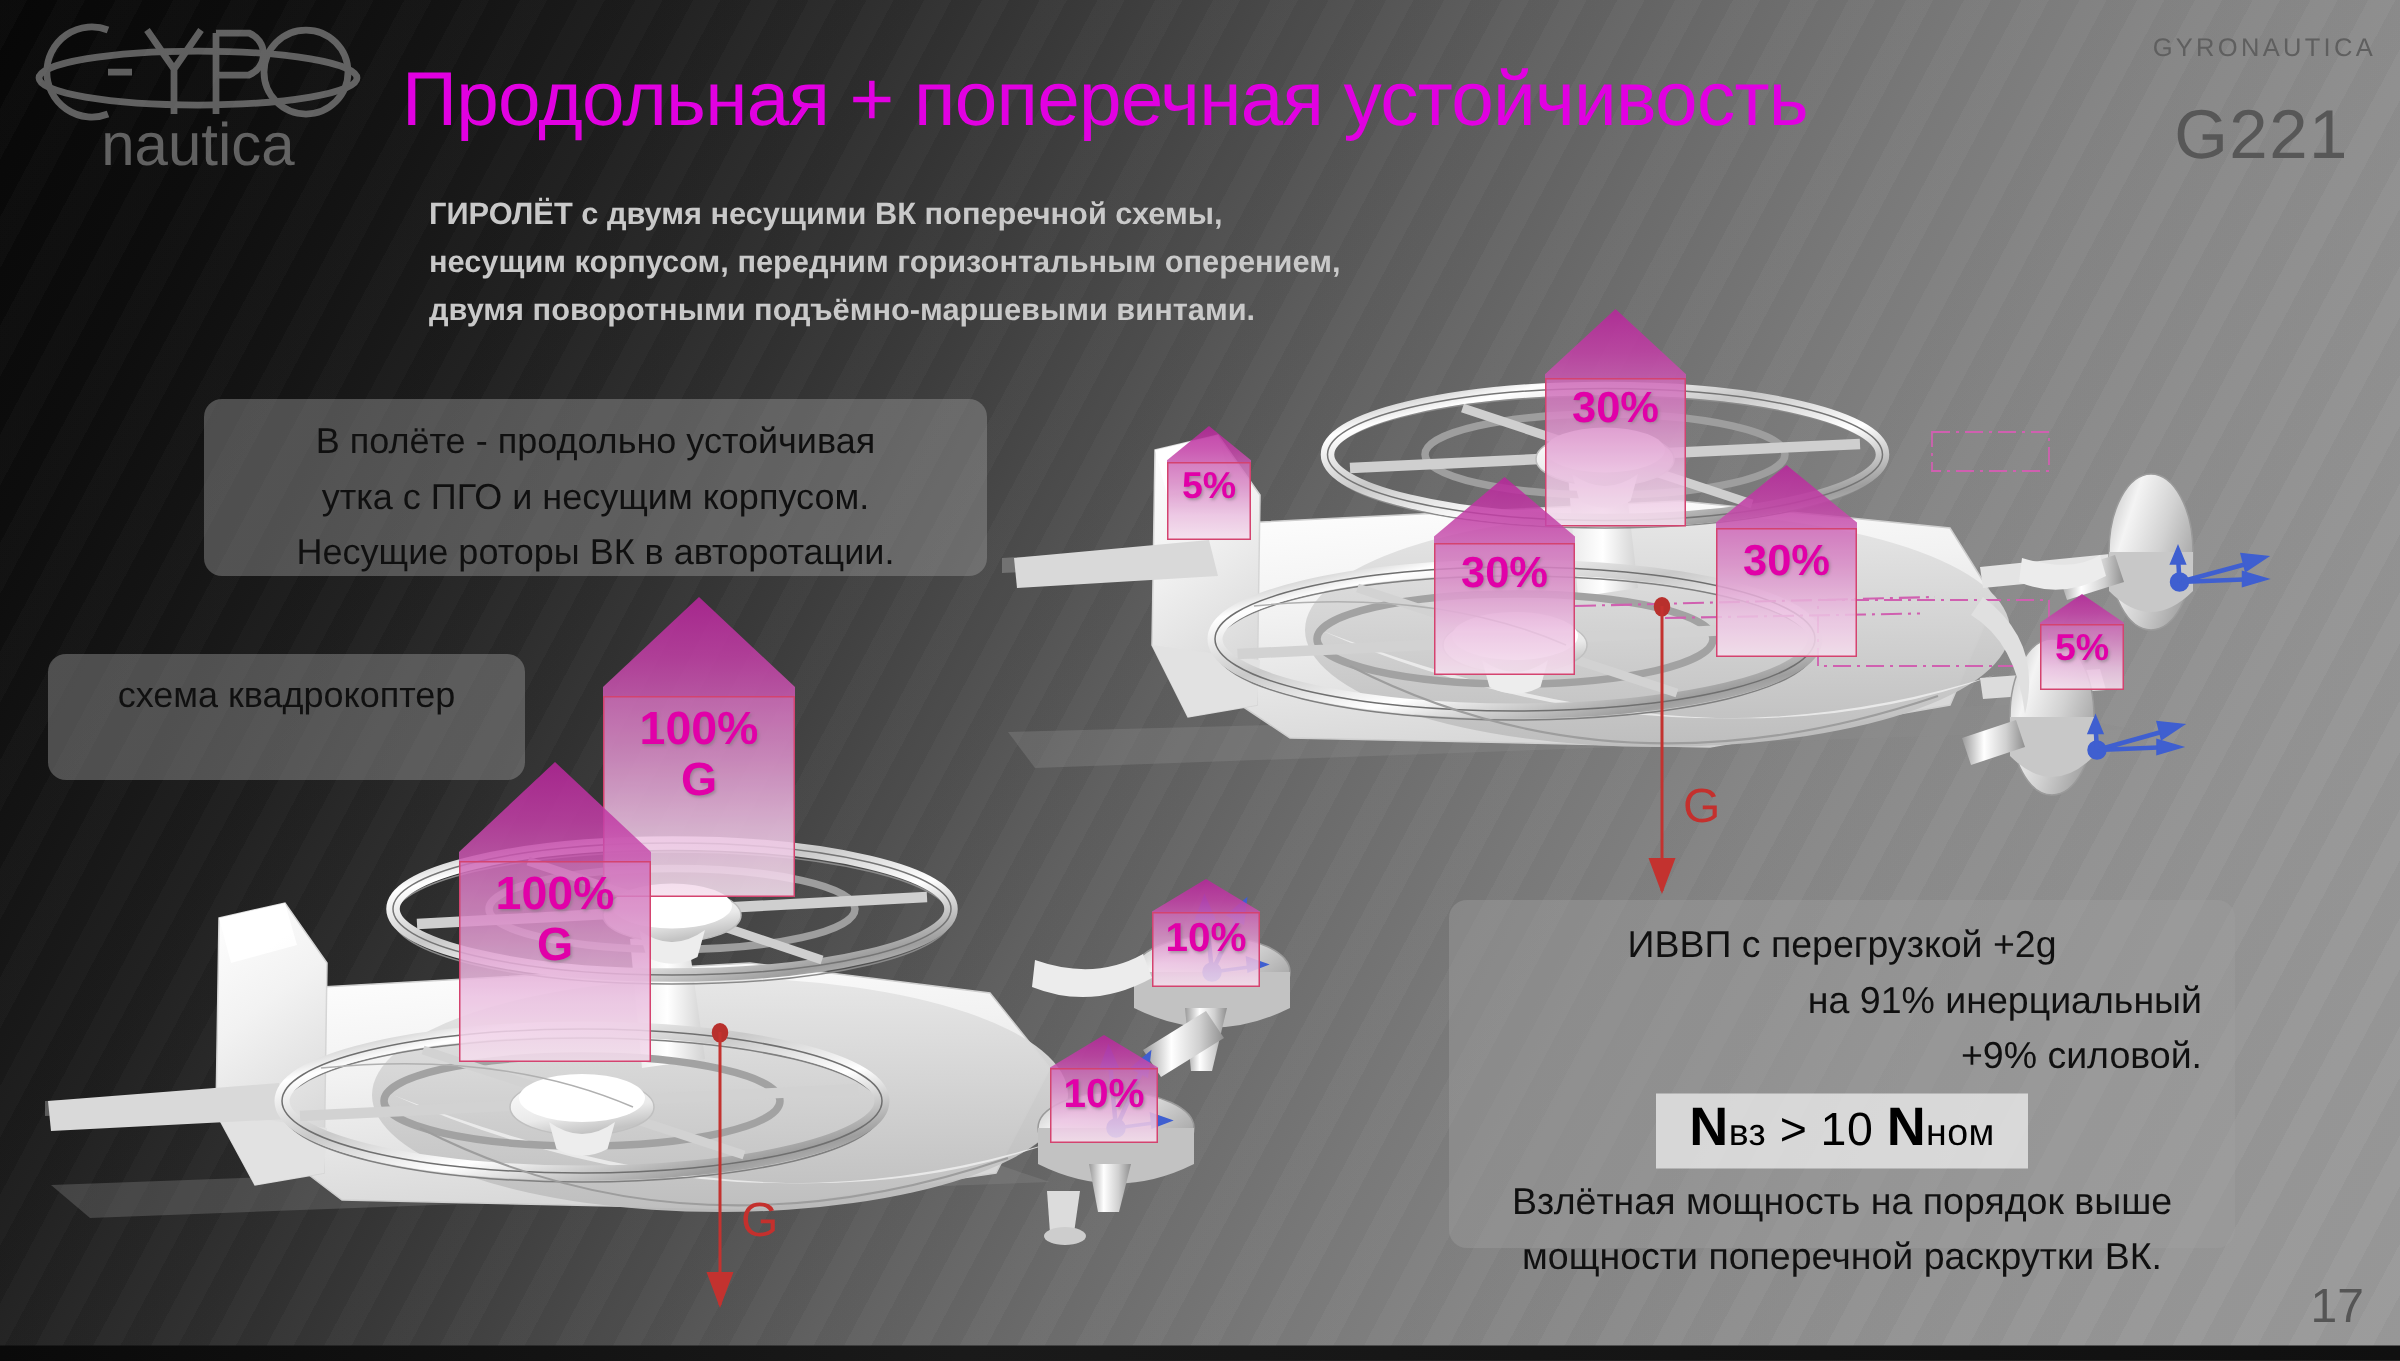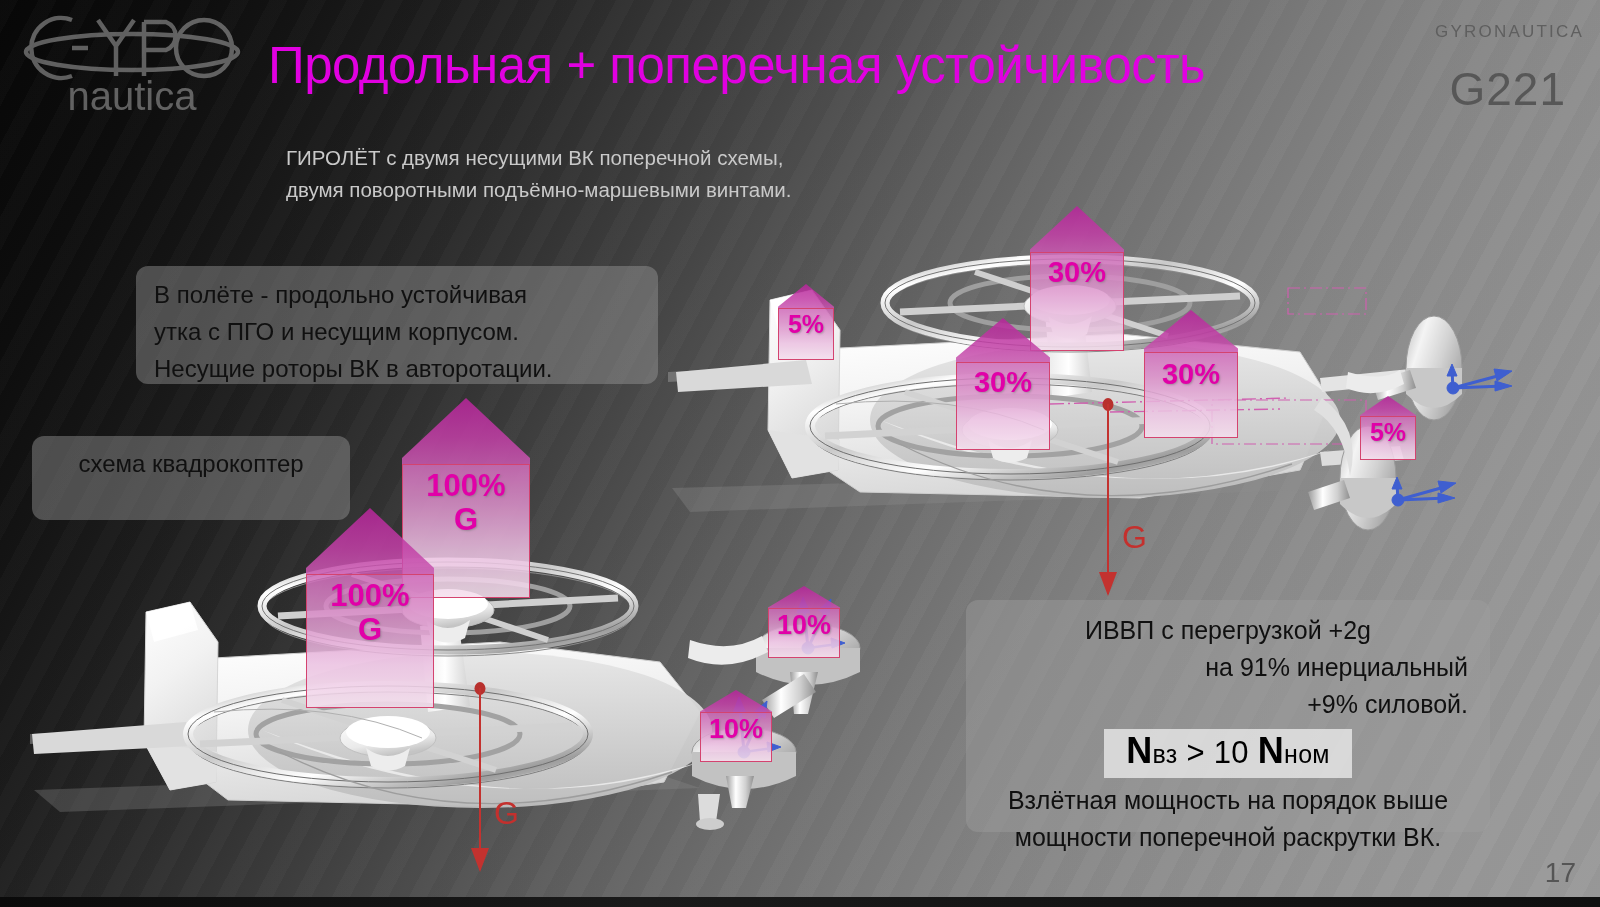--- a/index.html
+++ b/index.html
@@ -63,38 +63,38 @@
   }
   .brandtop{
     position:absolute;right:16px;top:22px;
     font-size:17px;letter-spacing:2.2px;color:#5f5f5f;
   }
   .modelcode{
     position:absolute;right:34px;top:62px;
     font-size:46px;letter-spacing:1px;color:#575757;
   }
   .subtitle{
-    position:absolute;left:286px;top:142px;width:760px;
-    font-size:20.5px;line-height:32px;color:#c9c9c9;
+    position:absolute;left:286px;top:127px;width:760px;
+    font-size:20.5px;line-height:32px;color:#c9c9c9;font-weight:bold;
   }
   .pagenum{
     position:absolute;right:24px;bottom:18px;
-    font-size:28px;color:#555;
+    font-size:32px;color:#555;
   }
 
   
   .callout{
     position:absolute;
     background:rgba(160,160,160,.42);
     border-radius:12px;
     color:#101010;
     padding:10px 18px;
   }
   .callout.c1{left:136px;top:266px;width:522px;height:118px;
-    font-size:24px;line-height:37px;text-align:left;}
+    font-size:24px;line-height:37px;text-align:center;}
   .callout.c2{left:32px;top:436px;width:318px;height:84px;
     font-size:24px;line-height:36px;text-align:center;}
   .callout.c3{left:966px;top:600px;width:524px;height:232px;
     font-size:25px;line-height:37px;text-align:right;padding:12px 22px;}
   .callout.c3 .ctr{text-align:center;}
   .formula{
     display:inline-block;
     background:rgba(232,232,232,.80);
     padding:2px 22px 4px 22px;
     margin:6px 0 4px 0;
@@ -364,20 +364,21 @@
     </g>
     <text x="118" y="104" text-anchor="middle" font-family="Liberation Sans, sans-serif" font-size="40" fill="#adadad">nautica</text>
   </svg>
 
   <div class="title z-head">Продольная + поперечная устойчивость</div>
   <div class="brandtop z-head">GYRONAUTICA</div>
   <div class="modelcode z-head">G221</div>
 
   <div class="subtitle z-head">
     <div>ГИРОЛЁТ с двумя несущими ВК поперечной схемы,</div>
+    <div>несущим корпусом, передним горизонтальным оперением,</div>
     <div>двумя поворотными подъёмно-маршевыми винтами.</div>
   </div>
 
   <div class="pagenum z-head">17</div>
 
   <div class="callout c1 z-text">
     <div>В полёте - продольно устойчивая</div>
     <div>утка с ПГО и несущим корпусом.</div>
     <div>Несущие роторы ВК в авторотации.</div>
   </div>

